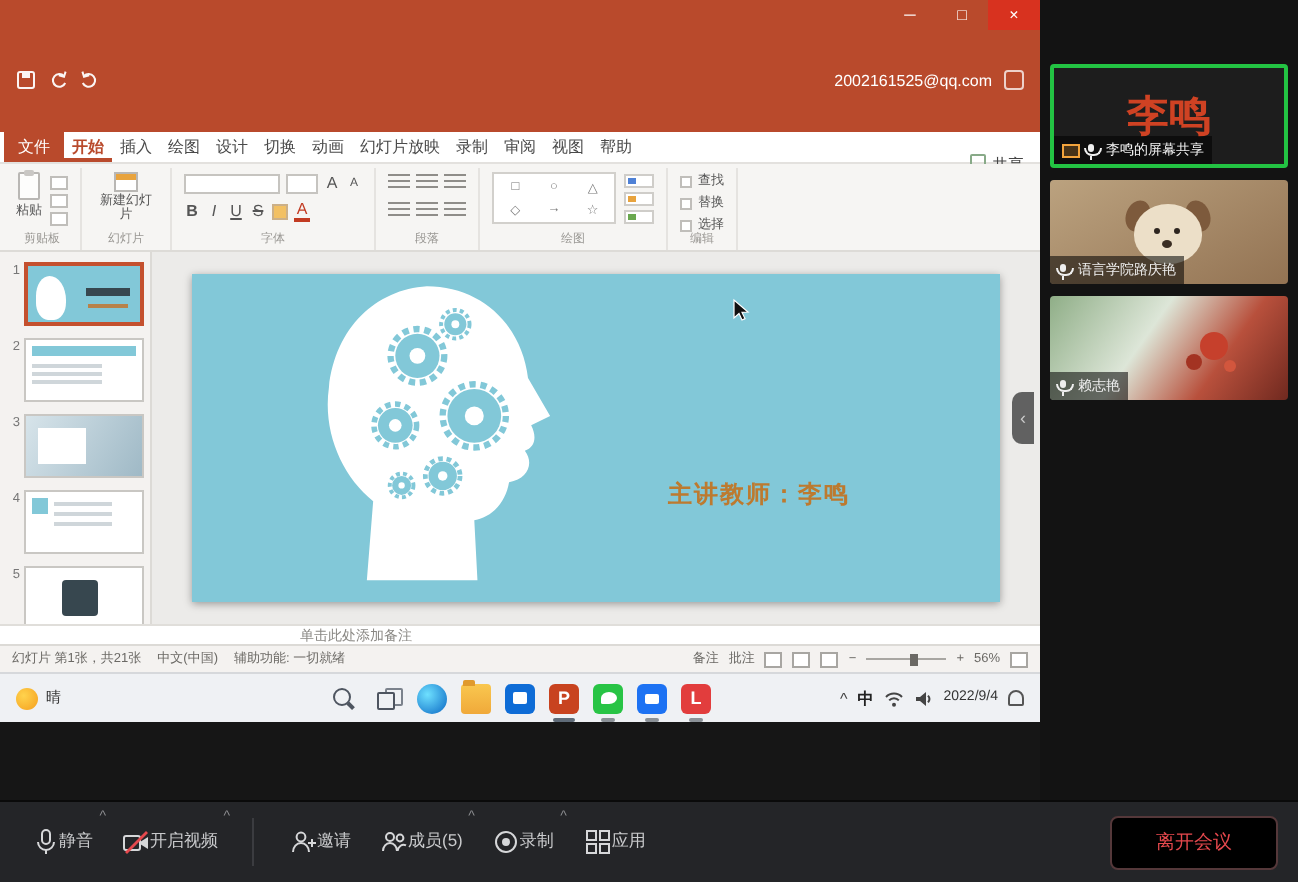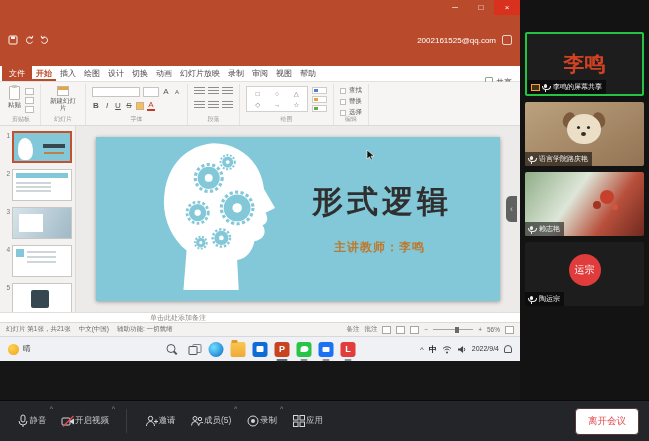--- a/index.html
+++ b/index.html
@@ -123,21 +123,21 @@
   .tb-tray { margin-left:auto; display:flex; align-items:center; gap:5px; padding-right:8px; }
   .tray-chev { font-size:8px; color:#444; }
   .ime { font-size:8px; color:#222; font-weight:bold; }
   .tray-date { font-size:7px; text-align:right; line-height:1.1; color:#333; }
   .bell { width:8px; height:8px; border:1px solid #555; border-radius:4px 4px 1px 1px; }
 
   .gap { flex:1; background:#161616; }
   .collapse { position:absolute; right:3px; top:196px; width:11px; height:26px; background:rgba(82,82,82,.9); border-radius:5px 0 0 5px; color:#ccc; font-size:9px; display:flex; align-items:center; justify-content:center; z-index:5; }
 
   
-  .tile { width:119px; height:64px; flex:none; background:#1d1d1d; position:relative; overflow:hidden; border-radius:2px;text-align:center; }
+  .tile { width:119px; height:52px; flex:none; background:#1d1d1d; position:relative; overflow:hidden; border-radius:2px;text-align:center; }
   .tile.sharing { border:2px solid #23c343; }
   .tile-label { position:absolute; left:0; bottom:0; max-width:100%; display:flex; align-items:center; gap:3px; background:rgba(0,0,0,.55); padding:2px 4px; font-size:7px; color:#f0f0f0; white-space:nowrap; z-index:2; }
   .callig { position:absolute; inset:0; display:flex; align-items:center; justify-content:center; font-size:21px; font-weight:bold; color:#cf4223; font-family:"DejaVu Serif","Liberation Serif",serif; }
   .avatar { position:absolute; left:50%; top:44%; transform:translate(-50%,-50%); width:32px; height:32px; border-radius:50%; display:flex; align-items:center; justify-content:center; font-size:10px; color:#fff; }
   .avatar.blue { background:#2a6fe0; } .avatar.red { background:#e03c3c; }
   .photo-dog { position:absolute; inset:0; background:linear-gradient(150deg,#bba27f,#937353); }
   .dog-head { position:absolute; left:42px; top:12px; width:34px; height:30px; background:#ecdfc8; border-radius:50% 50% 48% 48%; }
   .dog-ear { position:absolute; width:12px; height:16px; background:#7d5a3c; border-radius:50%; }
   .ear-l { left:38px; top:10px; transform:rotate(20deg); } .ear-r { left:68px; top:10px; transform:rotate(-20deg); }
   .dog-eye { position:absolute; width:3px; height:3px; background:#2e2620; border-radius:50%; top:24px; }
@@ -149,21 +149,21 @@
   .mic::after { content:""; position:absolute; left:-2px; top:2px; width:7px; height:3px; border:1px solid #eee; border-top:none; border-radius:0 0 4px 4px; }
   .mic::before { content:""; position:absolute; left:1px; top:6px; width:1px; height:2px; background:#eee; }
   .ss-ic { width:9px; height:7px; border:1px solid #f2a33c; background:rgba(242,163,60,.25); flex:none; }
 
   
   .toolbar { height:41px; flex:none; background:#242528; border-top:1px solid #0a0a0a; display:flex; align-items:center; padding:0 10px; gap:4px; }
   .tbtn { display:flex; flex-direction:row; align-items:center; justify-content:center; gap:0; min-width:42px; height:39px; position:relative; color:#c9cacc; font-size:8.5px; padding:0 5px; border-radius:4px; white-space:nowrap; }
   .tbtn .chev { position:absolute; right:-1px; top:3px; font-size:7px; color:#8e8f92; }
   .tbtn.chat-hl { background:#3a3c40; }
   .divider { width:1px; height:24px; background:#3b3c40; margin:0 8px; }
-  .leave-btn { margin-left:auto; color:#e5484d; font-size:9.5px; padding:6px 12px; border:1px solid #55383a; border-radius:4px; background:#ffffff; }
+  .leave-btn { margin-left:auto; color:#e5484d; font-size:9.5px; padding:6px 22px; border:1px solid #55383a; border-radius:4px; background:#000000; }
 </style>
 </head>
 <body>
 
 <div class="app">
   <div class="content">
 
     <div class="main">
 
       <div class="ppt">
@@ -353,21 +353,20 @@
                     <circle cx="88" cy="124" r="11" fill="none" stroke-width="3" stroke-dasharray="3 2.4"></circle>
                     <circle cx="88" cy="124" r="3" fill="#ffffff" stroke="none"></circle>
                   <circle cx="62" cy="130" r="6" stroke="none"></circle>
                     <circle cx="62" cy="130" r="7.5" fill="none" stroke-width="2.5" stroke-dasharray="2.5 2"></circle>
                     <circle cx="62" cy="130" r="2" fill="#ffffff" stroke="none"></circle>
                   <circle cx="96" cy="28" r="7" stroke="none"></circle>
                     <circle cx="96" cy="28" r="9" fill="none" stroke-width="2.5" stroke-dasharray="2.5 2"></circle>
                     <circle cx="96" cy="28" r="2.5" fill="#ffffff" stroke="none"></circle>
                 </g>
               </svg>
-              <div class="slide-title">形式逻辑</div>
               <div class="slide-sub">主讲教师：李鸣</div>
               <svg class="cursor" width="9" height="12" viewBox="0 0 9 12">
                 <path d="M1,1 L1,10 L3.5,7.8 L5,11 L6.5,10.3 L5,7.2 L8,7 Z" fill="#111" stroke="#fff" stroke-width="0.6"></path>
               </svg>
             </div>
           </div>
         </div>
 
         <div class="notes">
           <span>单击此处添加备注</span>
@@ -464,27 +463,20 @@
         <div class="photo-flower">
           <span class="flower-dot"></span>
         </div>
         <div class="tile-label">
           <span class="mic"></span>
           <span>赖志艳</span>
         </div>
       </div>
 
 
-      <div class="tile">
-        <div class="avatar red">运宗</div>
-        <div class="tile-label">
-          <span class="mic"></span>
-          <span>陶运宗</span>
-        </div>
-      </div>
 
     </div>
   </div>
 
   <div class="toolbar">
 
     <div class="tbtn">
       <svg width="14" height="14" viewBox="0 0 14 14">
           <rect x="5" y="1" width="4" height="7" rx="2" fill="none" stroke="#d6d7d9"></rect>
           <path d="M3,7 a4,4 0 0 0 8,0" fill="none" stroke="#d6d7d9"></path>

